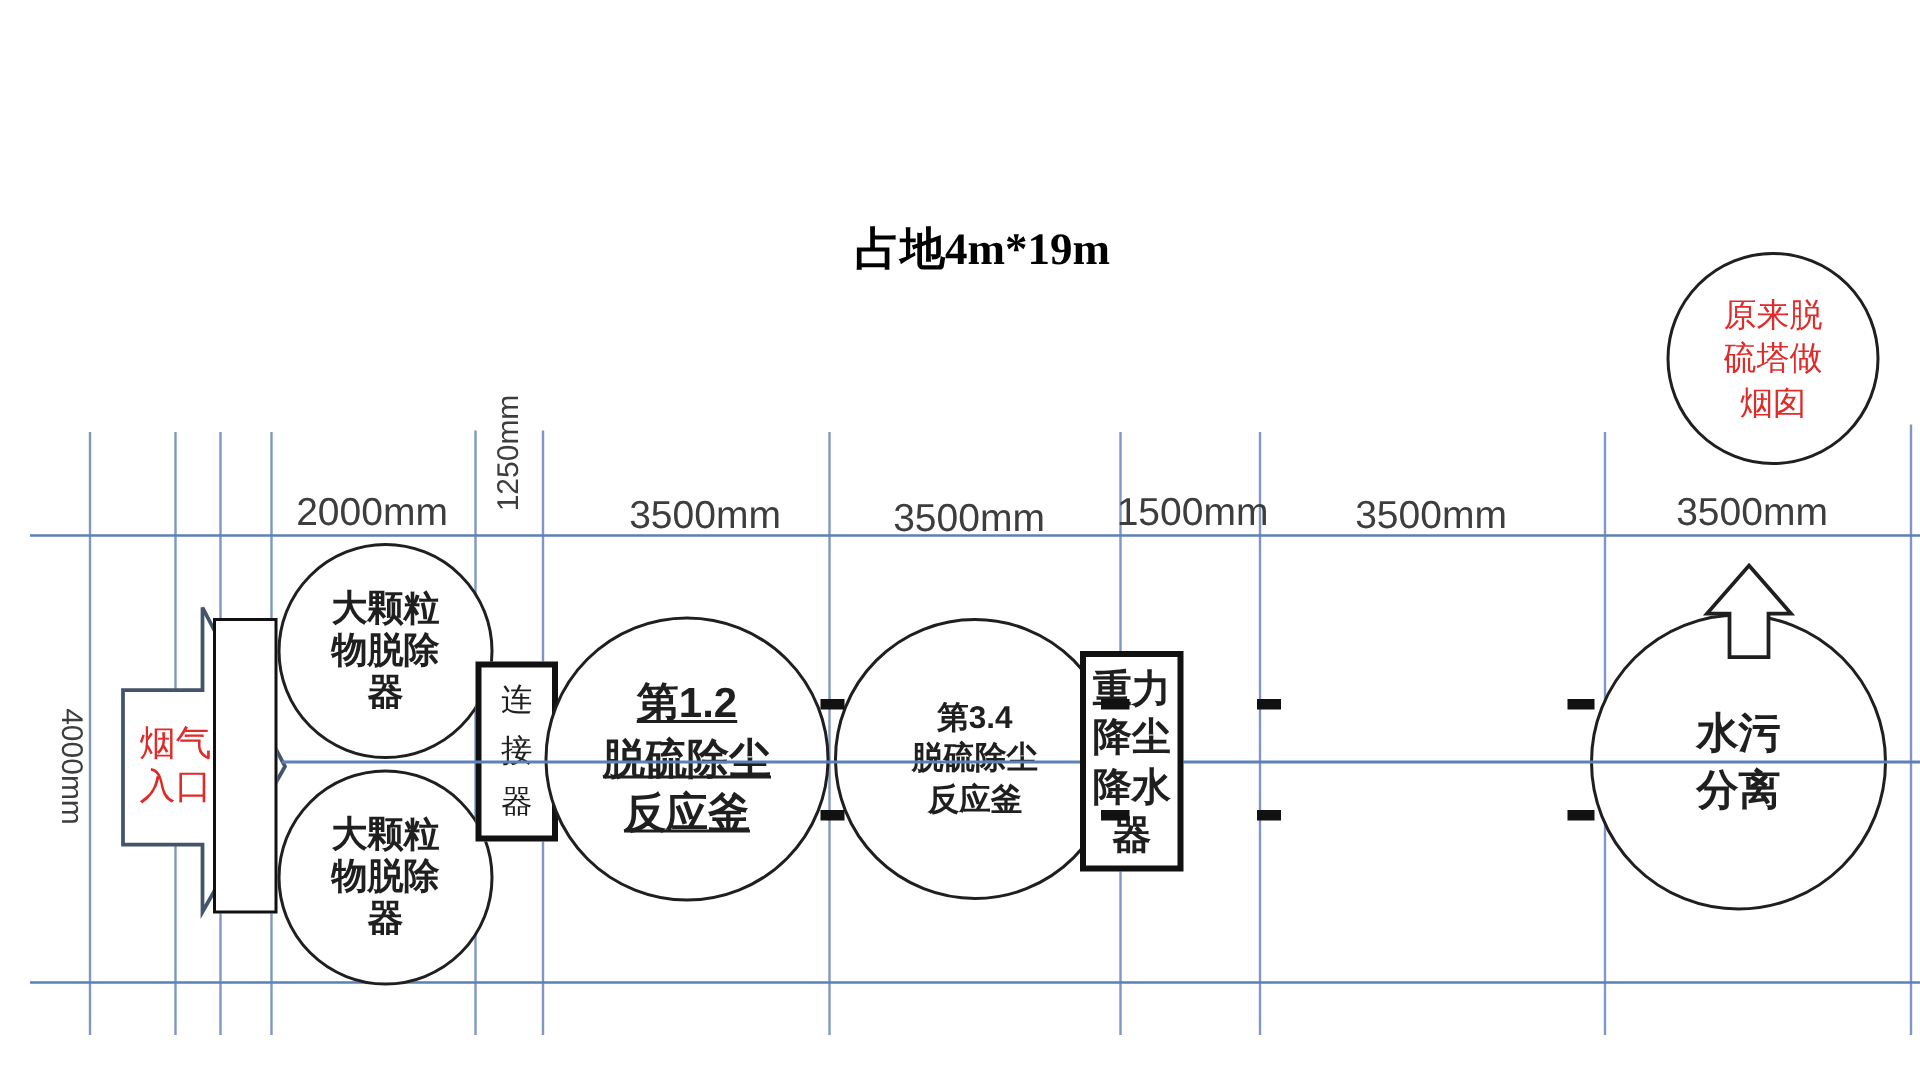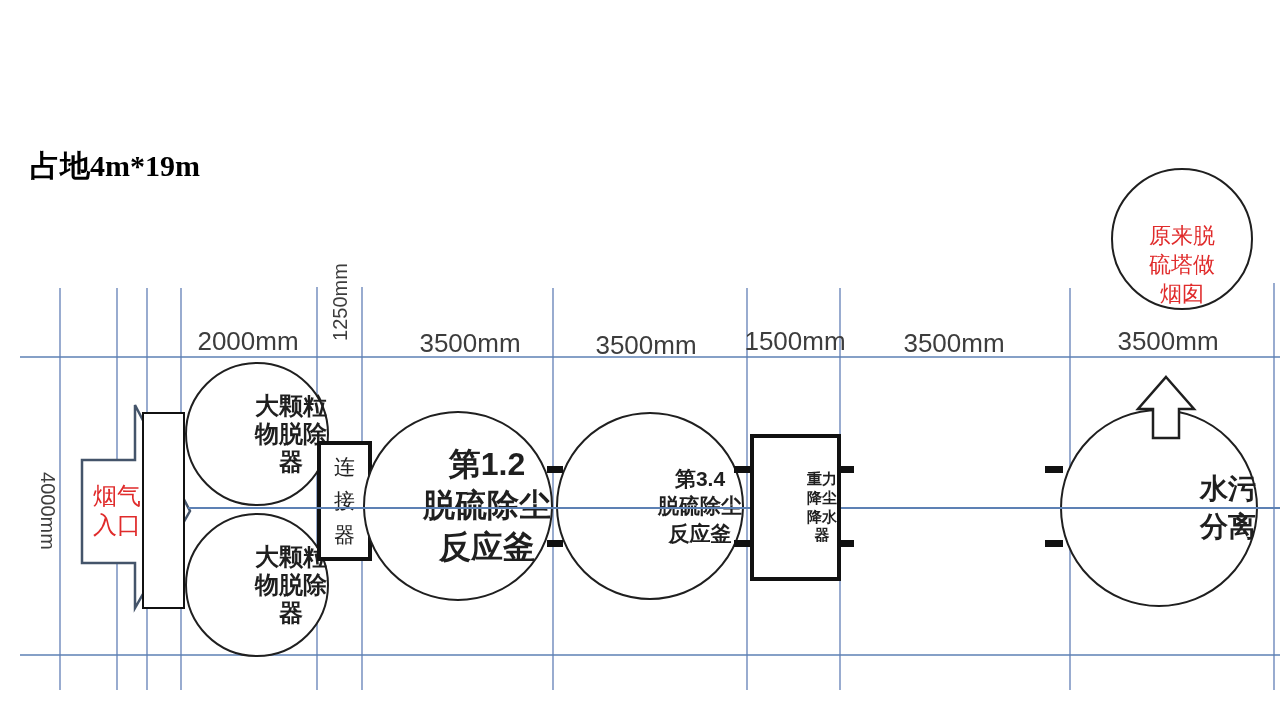--- a/index.html
+++ b/index.html
@@ -11,29 +11,29 @@
     overflow:hidden;font-family:"Liberation Sans",sans-serif;}
   #gridsvg{position:absolute;left:0;top:0;z-index:1;}
   .vline{stroke:var(--grid);stroke-width:1.6px;}
   .hline{stroke:var(--axis);stroke-width:1.6px;}
   .inlet-arrow{fill:#ffffff;stroke:var(--arrowline);stroke-width:2.5px;stroke-linejoin:miter;}
   .shape{position:absolute;background:#fff;display:flex;align-items:center;justify-content:center;
     text-align:center;white-space:pre-line;color:var(--ink);box-sizing:border-box;}
   .circle{border:2px solid var(--ink);border-radius:50%;}
   .thickrect{border:4px solid #111;}
   .thinrect{border:2px solid #111;}
-  .bold{font-weight:bold;justify-content:flex-end;}
+  .bold{font-weight:bold;}
   .bar{position:absolute;height:7px;background:#111;z-index:8;}
   .dim{position:absolute;color:var(--dimtext);font-size:26px;z-index:9;white-space:nowrap;}
   .dim.center{transform:translateX(-50%);}
   .rot90{transform:translate(-50%,-50%) rotate(90deg);}
   .rot270{transform:translate(-50%,-50%) rotate(-90deg);}
   #title{position:absolute;left:0;right:0;top:84px;text-align:center;z-index:9;
     font-family:"Liberation Serif",serif;font-weight:bold;font-size:44px;color:#000;letter-spacing:1px;}
-  #subtitle{position:absolute;left:0;right:0;top:146px;text-align:left;z-index:9;
+  #subtitle{position:absolute;left:0;right:0;top:146px;text-align:center;z-index:9;
     font-family:"Liberation Serif",serif;font-weight:600;font-size:30px;color:#000;padding-left:30px;}
   #note-circle{border:2px solid var(--ink);color:var(--red);font-size:22px;line-height:1.32;z-index:9;}
   #inlet-label{position:absolute;left:88px;top:482px;width:58px;z-index:3;color:var(--red);
     font-size:24px;line-height:1.2;white-space:pre-line;text-align:center;font-weight:500;}
   #centerline{position:absolute;left:188px;top:507px;width:1092px;height:2px;background:var(--axis);z-index:6;}
   #white-rect{position:absolute;left:142px;top:412px;width:43px;height:197px;z-index:2;}
   #up-arrow{position:absolute;left:1134px;top:372px;z-index:8;}
   #up-arrow polygon{fill:#fff;stroke:var(--ink);stroke-width:2.5px;stroke-linejoin:miter;}
 </style>
 </head>
@@ -53,21 +53,21 @@
     <line class="vline" x1="840" y1="288" x2="840" y2="690"></line>
     <line class="vline" x1="1070" y1="288" x2="1070" y2="690"></line>
     <line class="vline" x1="1274" y1="283" x2="1274" y2="690"></line>
     <line class="hline" x1="20" y1="357" x2="1280" y2="357"></line>
     <line class="hline" x1="20" y1="655" x2="1280" y2="655"></line>
     <polygon class="inlet-arrow" points="82,460 135,460 135,405 190,511 135,608 135,563 82,563"></polygon>
   </svg>
 
   <div id="subtitle">占地4m*19m</div>
 
-  <div id="note-circle" class="shape circle" style="left:1111px;top:168px;width:142px;height:142px;align-items:flex-end;">
+  <div id="note-circle" class="shape circle" style="left:1111px;top:168px;width:142px;height:142px;">
     <span>原来脱
 硫塔做
 烟囱</span>
   </div>
 
   <div id="inlet-label">烟气
 入口</div>
 
   <div id="white-rect" class="shape thinrect"></div>
 
@@ -81,39 +81,39 @@
 物脱除
 器</span>
   </div>
 
   <div class="shape thickrect" style="left:317px;top:441px;width:55px;height:120px;font-size:21px;line-height:1.62;font-weight:500;z-index:4;">
     <span>连
 接
 器</span>
   </div>
 
-  <div class="shape circle bold" style="left:363px;top:411px;width:190px;height:190px;font-size:32px;line-height:1.3;z-index:4;">
+  <div class="shape circle bold" style="left:363px;top:411px;width:190px;height:190px;font-size:28px;line-height:1.3;z-index:4;text-decoration:underline;">
     <span>第1.2
 脱硫除尘
 反应釜</span>
   </div>
   <div class="shape circle bold" style="left:556px;top:412px;width:188px;height:188px;font-size:21px;line-height:1.3;z-index:4;">
     <span>第3.4
 脱硫除尘
 反应釜</span>
   </div>
 
   <div class="shape circle bold" style="left:1060px;top:409px;width:198px;height:198px;font-size:28px;line-height:1.35;z-index:5;">
     <span>水污
 分离</span>
   </div>
 
   <div id="centerline"></div>
 
-  <div class="shape thickrect bold" style="left:750px;top:434px;width:91px;height:147px;font-size:15px;line-height:1.25;z-index:7;">
+  <div class="shape thickrect bold" style="left:720px;top:434px;width:69px;height:147px;font-size:26px;line-height:1.25;z-index:7;">
     <span>重力
 降尘
 降水
 器</span>
   </div>
 
   <div class="bar" style="left:547px;top:466px;width:16px;"></div>
   <div class="bar" style="left:547px;top:540px;width:16px;"></div>
   <div class="bar" style="left:734px;top:466px;width:19px;"></div>
   <div class="bar" style="left:734px;top:540px;width:19px;"></div>

